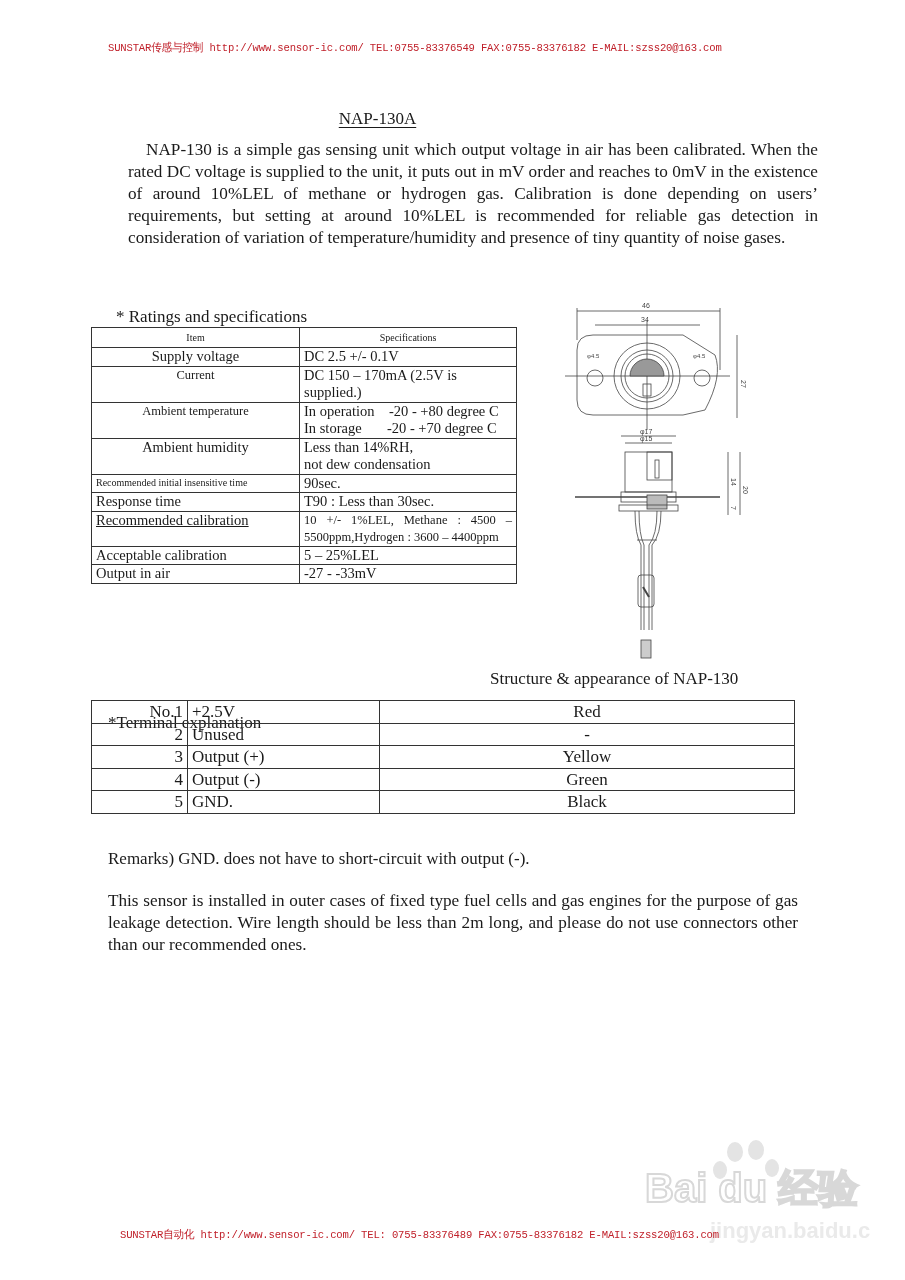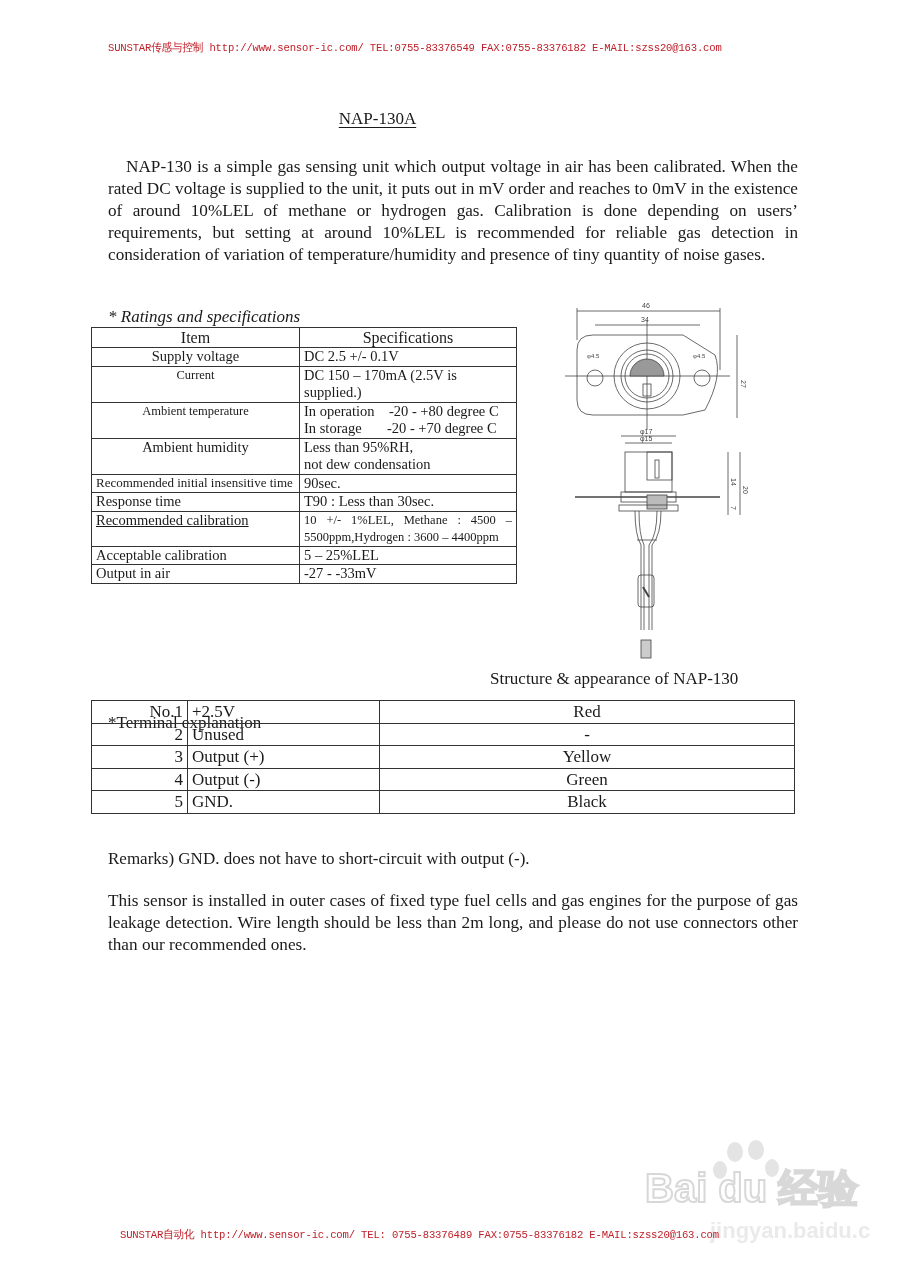--- a/index.html
+++ b/index.html
@@ -5,52 +5,52 @@
   html, body { margin:0; padding:0; background:#ffffff; }
   body { width:905px; height:1280px; position:relative; overflow:hidden;
          font-family:"Liberation Serif","DejaVu Serif",serif; color:#1a1a1a; }
   .hdr { position:absolute; left:108px; width:700px; top:40px; font-family:"Liberation Mono","DejaVu Sans Mono",monospace;
          font-size:11.4px; color:#c0202a; white-space:nowrap; letter-spacing:-0.2px; transform:scaleX(0.93); transform-origin:left; }
   .ftr { position:absolute; left:120px; top:1227px; font-family:"Liberation Mono","DejaVu Sans Mono",monospace;
          font-size:11.4px; color:#c0202a; white-space:nowrap; letter-spacing:-0.2px; transform:scaleX(0.93); transform-origin:left; }
   .title { position:absolute; left:0; width:755px; top:109px; text-align:center; font-size:17px; }
   .title span { text-decoration:underline; text-underline-offset:3px; }
   .para { position:absolute; left:108px; width:690px; font-size:17.2px; line-height:22px; text-align:justify; }
-  .para.intro { top:156px; text-indent:18px; }
+  .para.intro { top:139px; text-indent:18px;margin-left:20px; }
   .para.install { top:890px; }
   .sec-label { position:absolute; font-size:17px; }
   table { border-collapse:collapse; position:absolute; }
   .spec { left:91px; top:327px; width:426px; }
   .spec td { border:1px solid #333; padding:0 4px; font-size:14.5px; line-height:17.5px; vertical-align:top; }
   .spec td.item { width:143px; }
   .spec td.center { text-align:center; }
   .spec td.small { font-size:12.5px; line-height:16px; }
-  .spec td.tiny { font-size:13px; line-height:15px;margin-left:28px; }
+  .spec td.tiny { font-size:10px; line-height:15px;margin-left:28px; }
   .spec td.just { text-align:justify; text-align-last:left; font-size:12.5px; line-height:17px; }
-  .spec th { border:1px solid #333; font-weight:normal; font-size:16px; line-height:17px;margin-top:19px; }
+  .spec th { border:1px solid #333; font-weight:normal; font-size:10px; line-height:17px;margin-top:19px; }
   .term { left:91px; top:700px; width:704px; }
   .term td { border:1px solid #333; font-size:17px; line-height:21.5px; padding:0 4px; }
   .term td.no { width:87px; text-align:right; }
   .term td.fn { width:183px;margin-top:36px; }
   .term td.color { text-align:center; }
   .remarks { position:absolute; left:108px; top:849px; font-size:17px; }
   .caption { position:absolute; left:490px; top:669px; font-size:17px; }
   .drawing { position:absolute; left:565px; top:300px; }
   .wm { position:absolute; left:640px; top:1140px; width:230px; height:105px; }
 </style>
 </head>
 <body>
 
 <div class="hdr">SUNSTAR传感与控制 http://www.sensor-ic.com/ TEL:0755-83376549 FAX:0755-83376182 E-MAIL:szss20@163.com</div>
 
 <div class="title"><span>NAP-130A</span></div>
 
 <div class="para intro">NAP-130 is a simple gas sensing unit which output voltage in air has been calibrated.   When the rated DC voltage is supplied to the unit, it puts out in mV order and reaches to 0mV in the existence of around 10%LEL of methane or hydrogen gas.   Calibration is done depending on users’ requirements, but setting at around 10%LEL is recommended for reliable gas detection in consideration of variation of temperature/humidity and presence of tiny quantity of   noise gases.</div>
 
-<div class="sec-label" style="left:108px;top:307px;font-style:italic;">* Ratings and specifications</div>
+<div class="sec-label" style="left:116px;top:307px;">* Ratings and specifications</div>
 
 <table class="spec">
   <tbody>
       <tr>
     <th>Item</th>
     <th>Specifications</th>
   </tr>
   <tr>
     <td class="item center">Supply voltage</td>
     <td>DC 2.5 +/- 0.1V</td>
@@ -59,21 +59,21 @@
     <td class="item center small">Current</td>
     <td>DC 150 – 170mA (2.5V is supplied.)</td>
   </tr>
   <tr>
     <td class="item center small">Ambient temperature</td>
     <td style="white-space:pre;"><div>In operation    -20 - +80 degree C</div><div>In storage       -20 - +70 degree C</div></td>
   </tr>
   <tr>
     <td class="item center" style="padding:0 28px;">Ambient humidity</td>
     <td>
-          <div>Less than 95%RH,</div>
+          <div>Less than 14%RH,</div>
           <div>not dew condensation</div>
         </td>
   </tr>
   <tr>
     <td class="item tiny">Recommended initial insensitive time</td>
     <td>90sec.</td>
   </tr>
   <tr>
     <td class="item">Response time</td>
     <td>T90 : Less than 30sec.</td>

